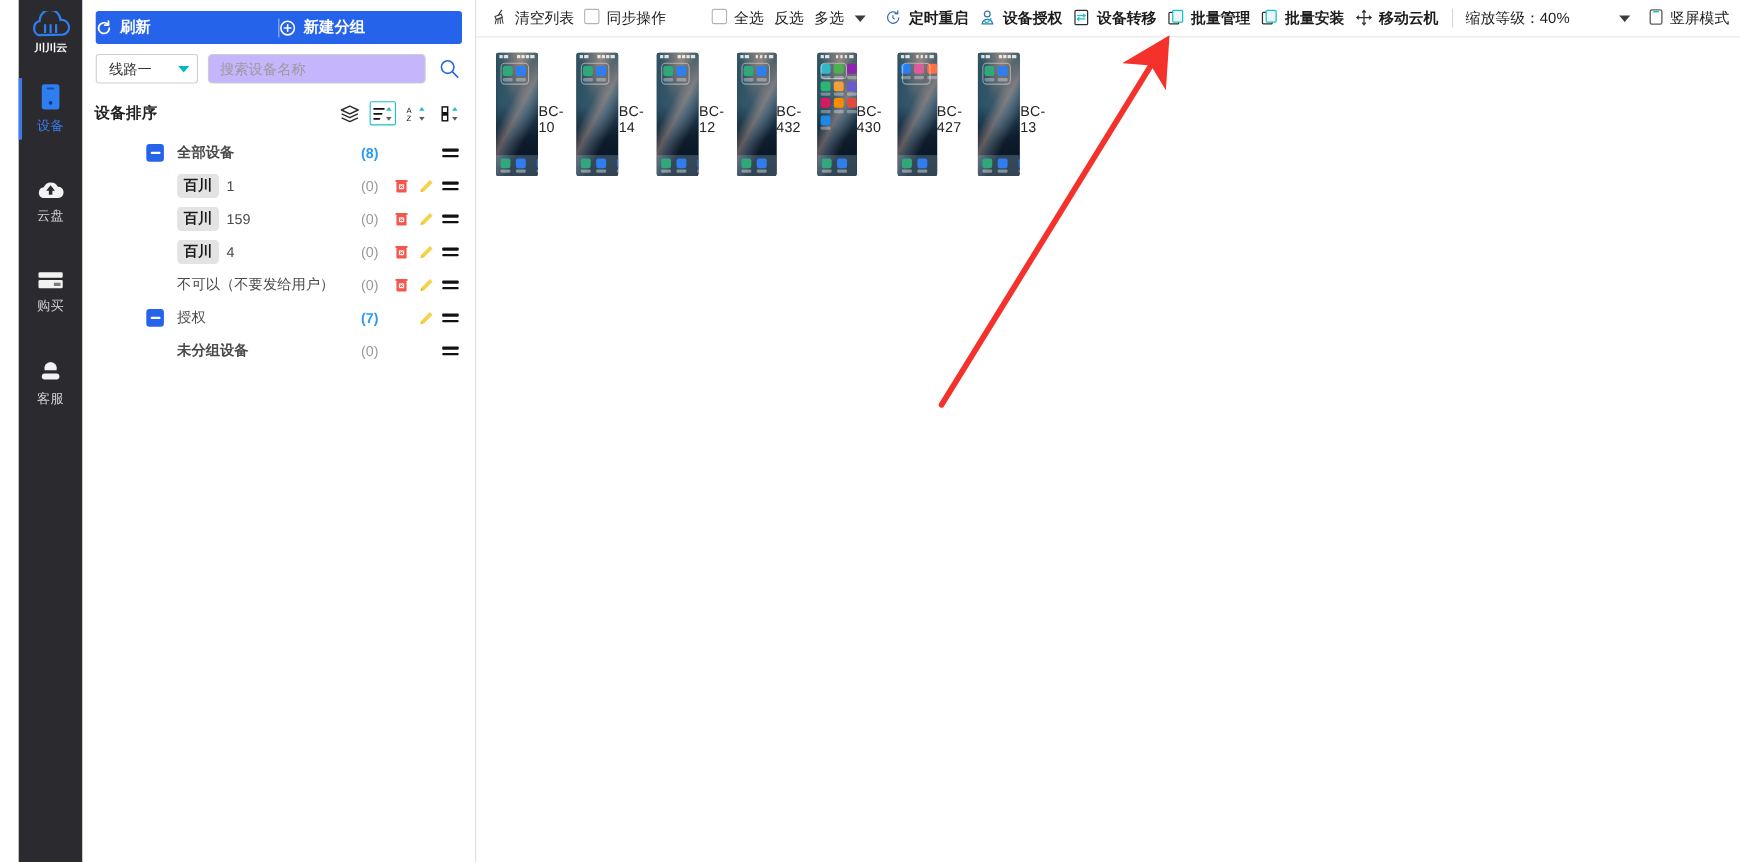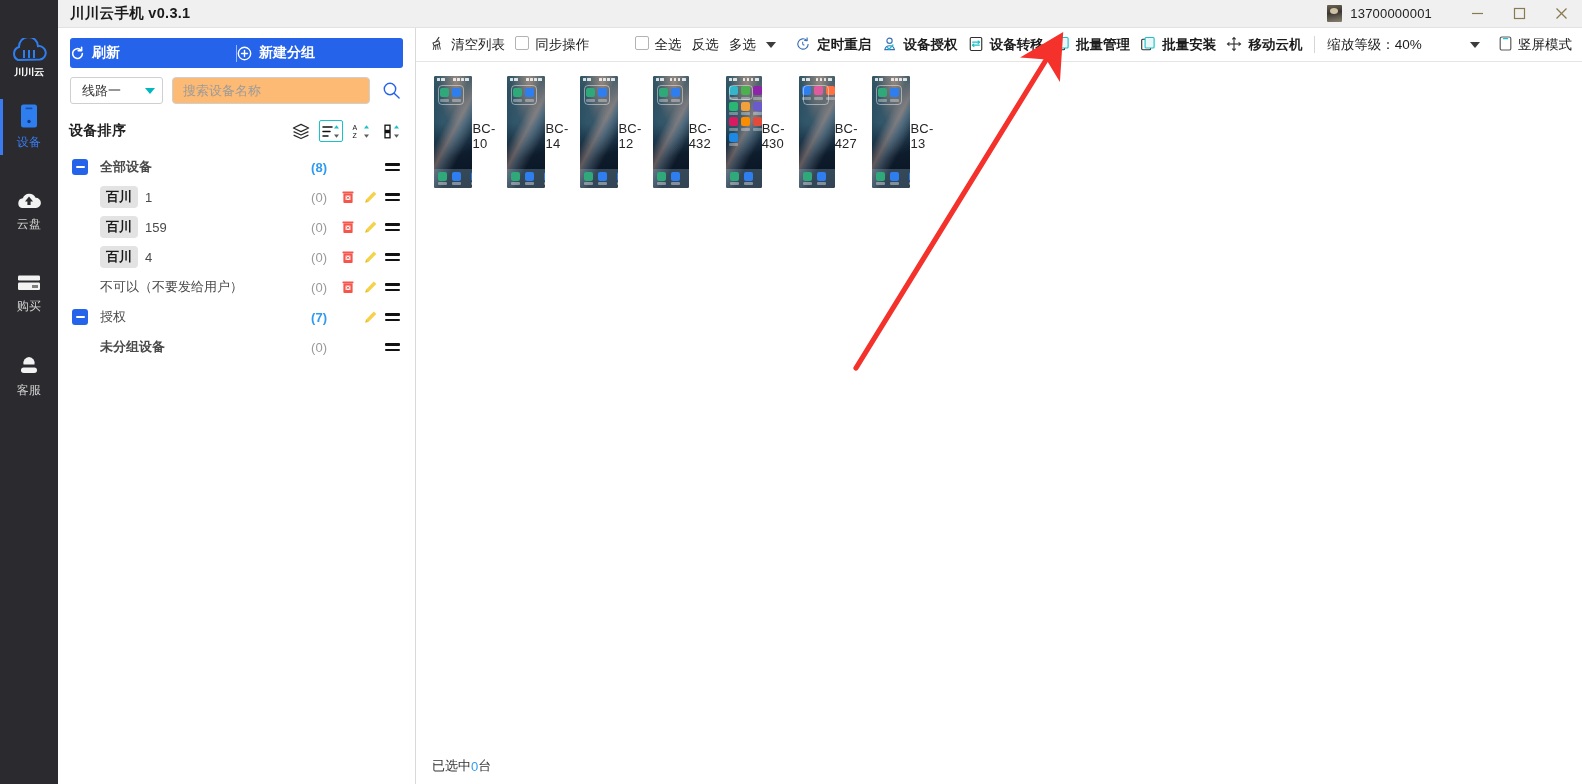--- a/index.html
+++ b/index.html
@@ -45,20 +45,21 @@
   .tb-btn svg { display:block; }
 
   
   .body-row { flex: 1; display: flex; min-height: 0; }
 
   
   .rail {
     width: 58px; min-width: 58px; background: #2b2b2f;
     display: flex; flex-direction: column; align-items: center;
     padding-top: 6px;
+    margin-left: 17px;
   }
   .rail-logo { width: 58px; display: flex; flex-direction: column; align-items: center; padding: 4px 0 10px; }
   .rail-logo-word {
     color: #ffffff; font-size: 10.5px; font-weight: bold; letter-spacing: -0.5px;
     margin-top: 1px; transform: scaleY(0.85);
   }
   .rail-item {
     width: 58px; padding: 14px 0 8px; display: flex; flex-direction: column;
     align-items: center; gap: 5px; position: relative; cursor: default;
   }
@@ -84,40 +85,40 @@
   .btn-bar .sep { width: 1px; height: 17px; background: rgba(255,255,255,.55); }
   .g-filter { display: flex; align-items: center; gap: 9px; padding: 9px 12px 6px 12px; }
   .sel {
     width: 93px; height: 27px; border: 1px solid #cfcfcf; border-radius: 3px;
     display: flex; align-items: center; justify-content: space-between;
     padding: 0 7px 0 11px; font-size: 13px; color: #333; cursor: pointer; background:#fff;
   }
   .caret { width:0;height:0;border-left:5px solid transparent;border-right:5px solid transparent;border-top:6px solid #00b8bf; }
   .srch {
     flex: 1; height: 27px; border: 1px solid #cfcfcf; border-radius: 4px;
-    display: flex; align-items: center; padding: 0 10px; background:#fdba74;
+    display: flex; align-items: center; padding: 0 10px; background:#c4b5fd;
   }
   .srch input {
     border: none; outline: none; width: 100%; font-size: 13px; color: #333;
     font-family: inherit; background: transparent;
   }
   .srch input::placeholder { color: #9b9b9b; }
   .srch-go { width: 24px; display:flex; align-items:center; justify-content:center; color:#2563eb; cursor:pointer; }
 
   .g-head {
     display: flex; align-items: center; padding: 10px 12px 8px 11px; gap: 6px;
   }
   .g-head-title { font-size: 14px; color: #222; font-weight: bold; flex: 1; letter-spacing:.3px; }
   .sort-ico {
     width: 24px; height: 22px; display:flex; align-items:center; justify-content:center;
     border-radius:2px; cursor:pointer;
   }
   .sort-ico.on { border: 1.5px solid #19c2c9; }
 
-  .g-list { flex: 1; overflow: hidden; padding-top: 2px; }
+  .g-list { flex: 1; overflow: hidden; padding-top: 2px; padding-left: 44px; }
   .g-row {
     display: flex; align-items: center; height: 30px; padding: 0 12px 0 14px; gap: 0;
     font-size: 13.5px; color: #2b2b2b;
   }
   .g-row .ckbox {
     width: 16px; height: 16px; border-radius: 3px; margin-right: 12px;
     display: flex; align-items: center; justify-content: center; flex: 0 0 auto; cursor:pointer;
   }
   .ckbox.partial { background: #2563eb; }
   .ckbox.partial::after { content:""; width:9px; height:2px; background:#fff; border-radius:1px; }
@@ -212,47 +213,20 @@
   .statusbar .blue { color: #2f9bf0; }
 
   
   .anno { position: absolute; inset: 0; pointer-events: none; z-index: 20; }
 </style>
 </head>
 <body>
 
 <div class="app">
 
-  <div class="titlebar">
-    <div class="tb-logo-space"></div>
-    <div class="tb-title">川川云手机 v0.3.1</div>
-    <div class="tb-spacer"></div>
-    <div class="tb-user">
-      <div class="tb-avatar"></div>
-      <div class="tb-phone">13700000001</div>
-    </div>
-    <div class="tb-btns">
-      <div class="tb-btn">
-        <svg width="13" height="13" viewBox="0 0 13 13">
-            <line x1="1" y1="6.5" x2="12" y2="6.5" stroke="#8a7a52" stroke-width="1.2"></line>
-          </svg>
-      </div>
-      <div class="tb-btn">
-        <svg width="13" height="13" viewBox="0 0 13 13">
-            <rect x="1.5" y="1.5" width="10" height="10" fill="none" stroke="#8a7a52" stroke-width="1.2"></rect>
-          </svg>
-      </div>
-      <div class="tb-btn">
-        <svg width="13" height="13" viewBox="0 0 13 13">
-            <line x1="1.5" y1="1.5" x2="11.5" y2="11.5" stroke="#8a7a52" stroke-width="1.2"></line>
-            <line x1="11.5" y1="1.5" x2="1.5" y2="11.5" stroke="#8a7a52" stroke-width="1.2"></line>
-          </svg>
-      </div>
-    </div>
-  </div>
 
   <div class="body-row">
 
     <div class="rail">
       <div class="rail-logo">
         <svg width="38" height="26" viewBox="0 0 38 26">
           <path d="M8 22 A7 7 0 0 1 9 9 A9.5 9.5 0 0 1 28 8.2 A6.5 6.5 0 0 1 30 21.5 Z" fill="none" stroke="#2f7ef0" stroke-width="2"></path>
           <rect x="13" y="12" width="2" height="8" fill="#2f7ef0"></rect>
           <rect x="18" y="12" width="2" height="8" fill="#2f7ef0"></rect>
           <rect x="23" y="12" width="2" height="8" fill="#2f7ef0"></rect>
@@ -1025,25 +999,20 @@
                     <div class="cap"></div>
                   </div>
                   <span class="gcircle"></span>
                 </div>
               </div>
               <div class="dev-label">BC-13</div>
             </div>
           </div>
       </div>
 
-      <div class="statusbar">
-        <span>已选中</span>
-          <span class="blue">0</span>
-          <span>台</span>
-      </div>
     </div>
   </div>
 
   <svg class="anno" width="1582" height="784" viewBox="0 0 1582 784">
     <defs>
       <marker id="ah" markerWidth="9" markerHeight="9" refX="2.2" refY="4.5" orient="auto">
         <path d="M0,0 L8.5,4.5 L0,9 L2.3,4.5 Z" fill="#f4312a"></path>
       </marker>
     </defs>
     <line x1="856" y1="368" x2="1046" y2="60" stroke="#f4312a" stroke-width="5.2" stroke-linecap="round" marker-end="url(#ah)"></line>

